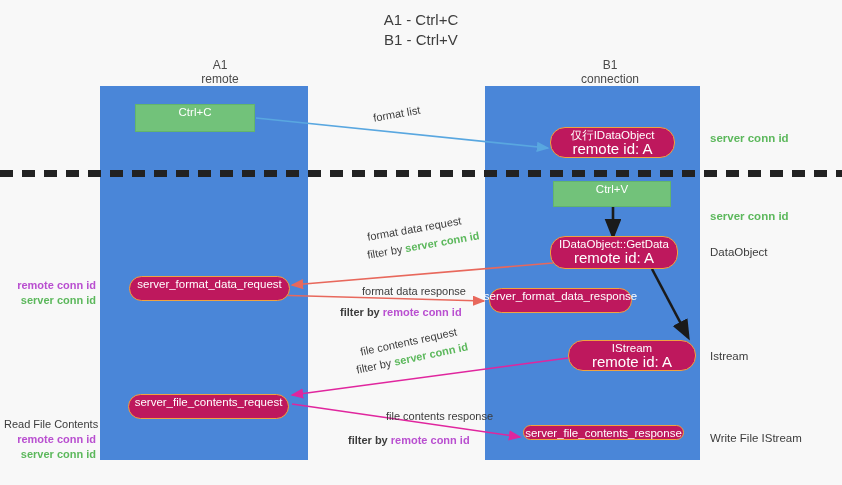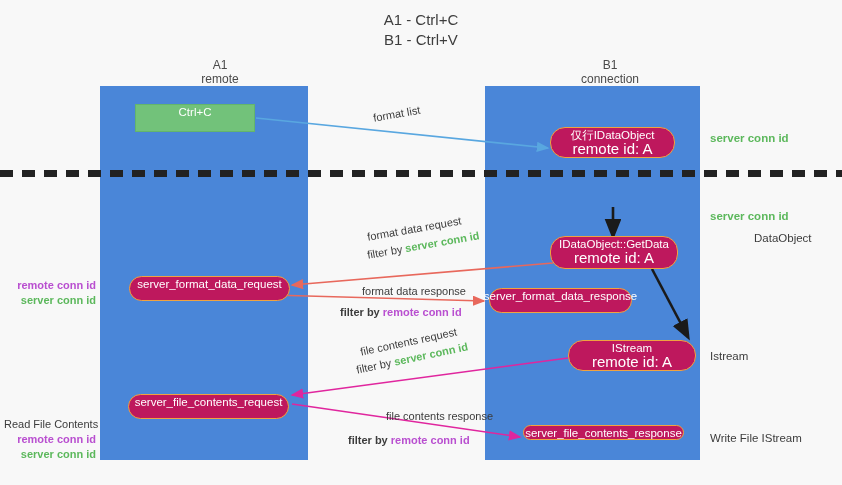--- a/index.html
+++ b/index.html
@@ -155,20 +155,23 @@
 
   <div class="abs box green" style="left:135px; top:104px; width:120px; height:28px;">
     <span>Ctrl+C</span>
   </div>
 
   <div class="abs box orange" style="left:550px; top:127px; width:125px; height:31px;">
     <span>仅行IDataObject</span>
     <span class="ln2">remote id: A</span>
   </div>
 
+  <div class="abs box green" style="left:553px; top:181px; width:118px; height:26px;">
+    <span>Ctrl+V</span>
+  </div>
 
   <div class="abs box orange" style="left:550px; top:236px; width:128px; height:33px;">
     <span>IDataObject::GetData</span>
     <span class="ln2">remote id: A</span>
   </div>
 
   <div class="abs box orange" style="left:129px; top:276px; width:161px; height:25px;">
     <span>server_format_data_request</span>
   </div>
 
@@ -235,21 +238,21 @@
     <span class="p">remote conn id</span>
     <span class="g">server conn id</span>
   </div>
 
   <div class="abs rlabel green-t" style="left:710px; top:132px;">
     <span>server conn id</span>
   </div>
   <div class="abs rlabel green-t" style="left:710px; top:210px;">
     <span>server conn id</span>
   </div>
-  <div class="abs rlabel" style="left:710px; top:232px;margin-left:44px;">
+  <div class="abs rlabel" style="left:710px; top:246px;">
     <span>DataObject</span>
   </div>
   <div class="abs rlabel" style="left:710px; top:350px;">
     <span>Istream</span>
   </div>
   <div class="abs rlabel" style="left:710px; top:432px;">
     <span>Write File IStream</span>
   </div>
 
 </div>

